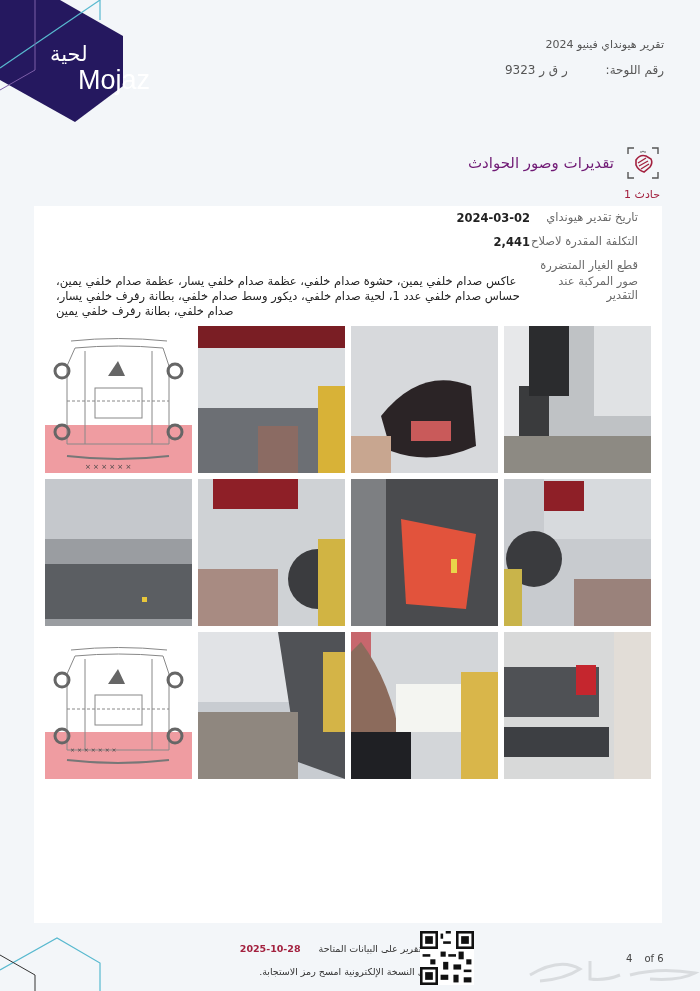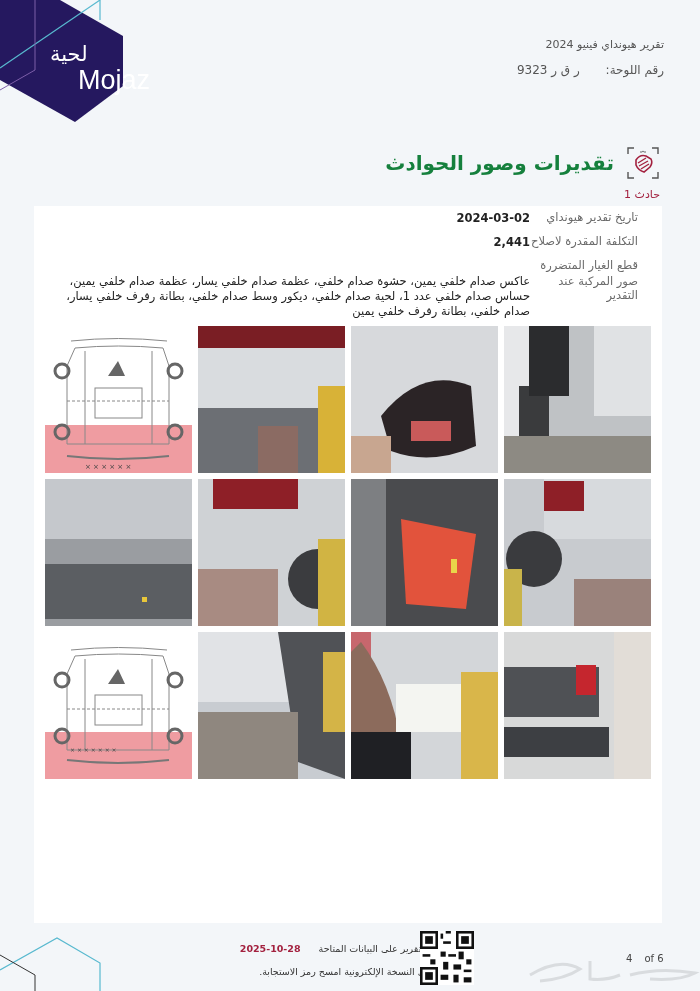--- a/index.html
+++ b/index.html
@@ -14,46 +14,46 @@
     .logo-text {
       position: absolute; left: 50px; top: 44px; color: #fff;
       text-align: left; line-height: 1;
     }
     .logo-ar { font-size: 21px; direction: rtl; display: block; text-align: left; margin-bottom: 2px; }
     .logo-en { font-family: "Liberation Sans", sans-serif; font-size: 27px; display: block; margin-left: 28px; }
 
     .hdr { position: absolute; right: 36px; top: 38px; direction: rtl; text-align: right; }
     .hdr-title { font-size: 11px; color: #555; margin-bottom: 12px; }
     .hdr-plate { font-size: 12px; color: #555; }
-    .hdr-plate .val { margin-right: 22px; }
+    .hdr-plate .val { margin-right: 34px; }
 
     .section-head {
       position: absolute; right: 40px; top: 146px; direction: rtl;
       display: flex; align-items: center; gap: 12px;
     }
     .section-icon { width: 34px; height: 34px; }
-    .section-title { font-size: 20px; font-weight: bold; color: #15803d; }
+    .section-title { font-size: 15px; font-weight: normal; color: #701a75; }
 
     .accident-label {
       position: absolute; right: 40px; top: 188px; direction: rtl;
       font-size: 11px; color: #a3213f;
     }
 
     .card {
       position: absolute; left: 34px; top: 206px; width: 628px; height: 717px;
       background: #fff;
     }
     .info { position: absolute; right: 0; top: 0; width: 628px; direction: rtl; }
     .row { display: flex; position: absolute; right: 0; width: 628px; }
     .row .lbl {
       width: 132px; padding-right: 24px; font-size: 11.5px; color: #6a6a6a;
       text-align: right; flex-shrink: 0;
     }
     .row .val {
-      font-size: 11.5px; color: #222; font-weight: bold; text-align: right;
+      font-size: 11.5px; color: #222; font-weight: bold; text-align: left;
       line-height: 16px; padding-left: 22px;
     }
     .row .val.parts { font-weight: normal; color: #222; font-size: 11.5px; line-height: 15px; margin-top: 16px; }
 
     .grid {
       position: absolute; left: 11px; top: 120px;
       display: grid; grid-template-columns: repeat(4, 147px); grid-auto-rows: 147px;
       gap: 6px;
     }
     .ph { position: relative; overflow: hidden; background: #ccc; }

